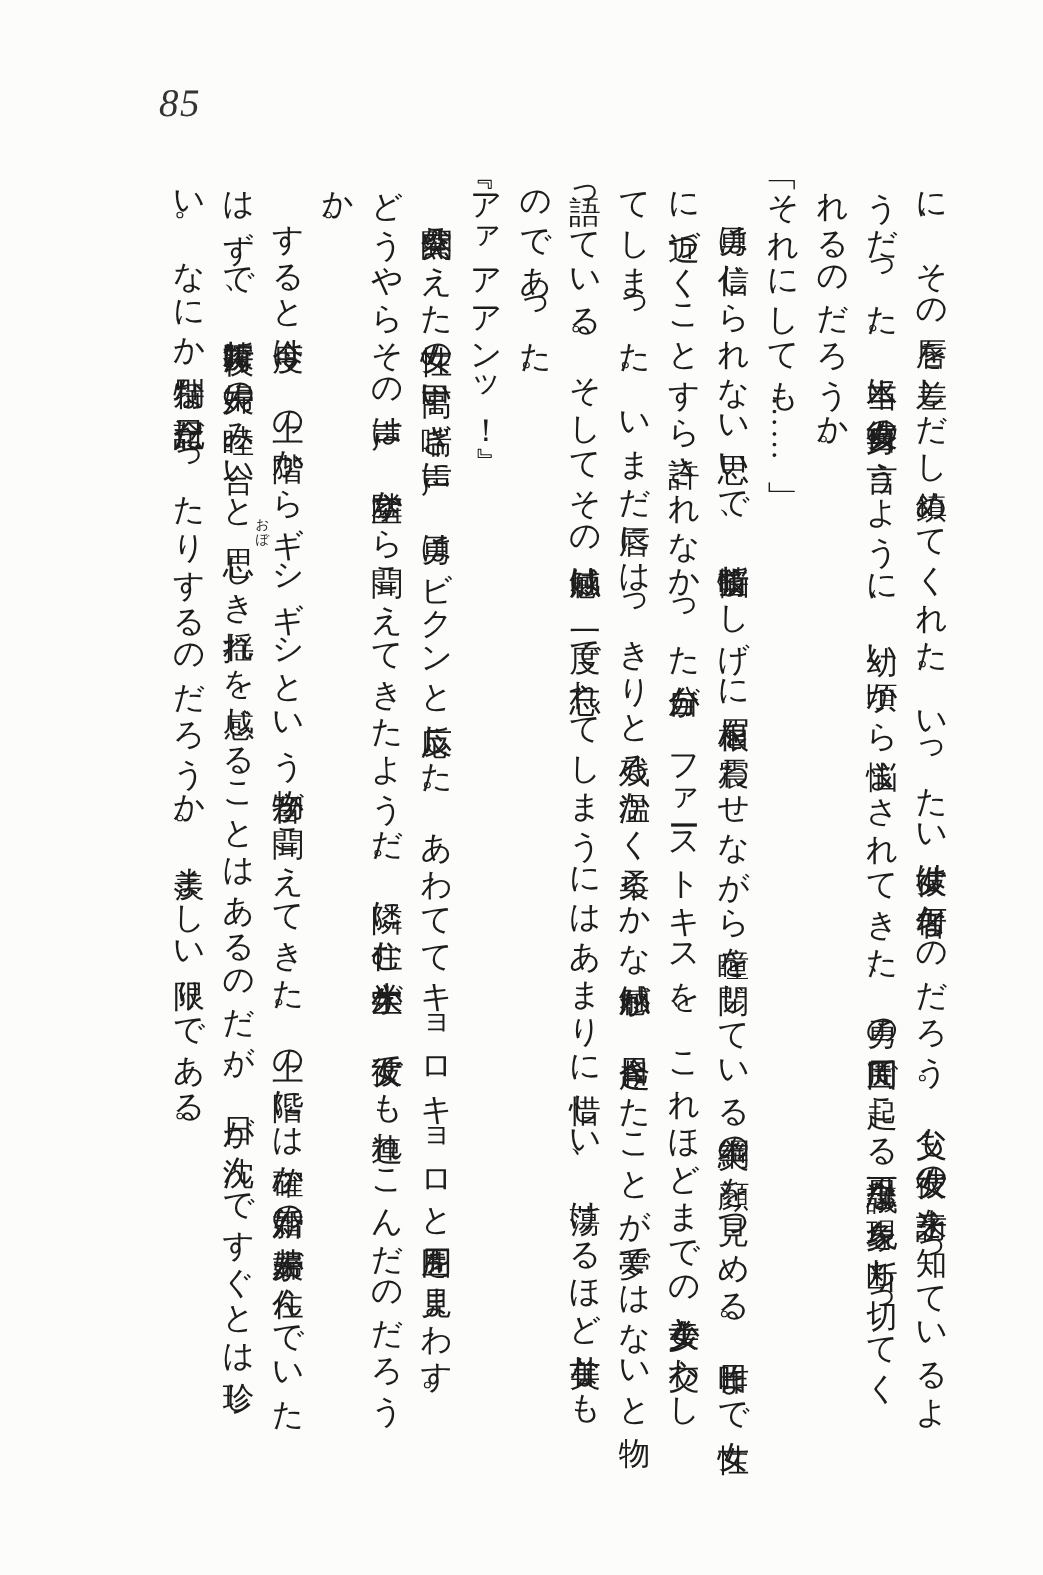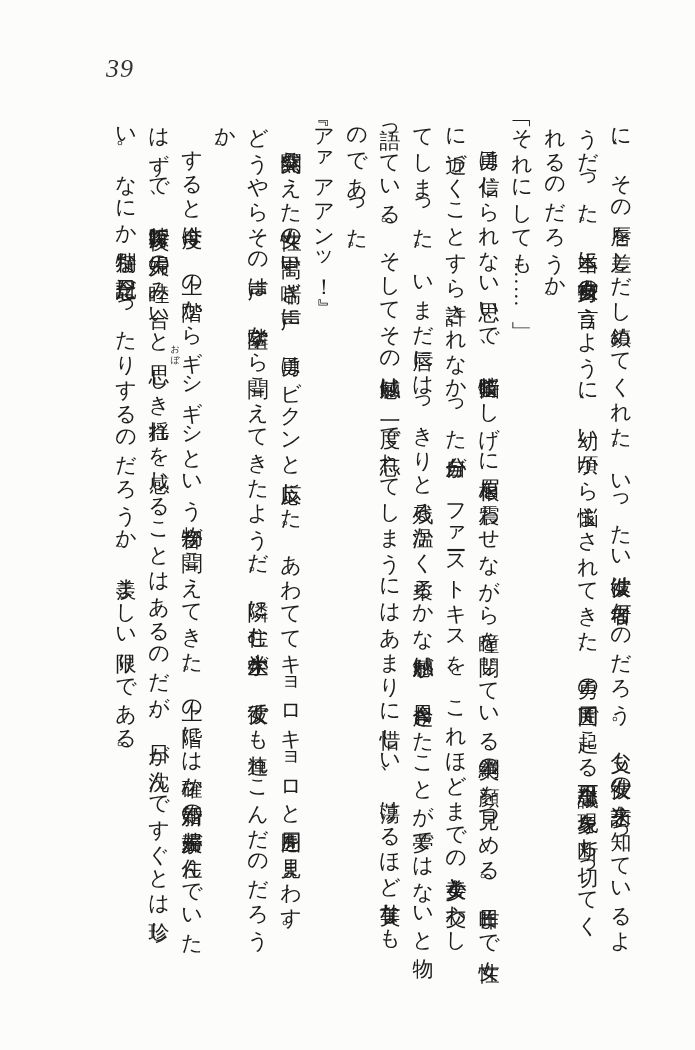--- a/index.html
+++ b/index.html
@@ -57,21 +57,21 @@
   rt {
     font-size: 9px;
     letter-spacing: 0;
     color: #2a2a2a;
   }
 </style>
 </head>
 <body style="background: rgb(252, 252, 251);">
 
 <div class="page" style="background: rgb(252, 252, 251);">
-  <div class="page-number" style="color: rgb(52, 52, 52);">39</div>
+  <div class="page-number" style="color: rgb(52, 52, 52);">85</div>
   <div class="text-block" id="text-block" style="color: rgb(29, 29, 29);">
       <p class="para">に、その唇を差しだし鎮めてくれた。いったい彼女は何者なのだろう。父も彼女の来訪を知っているようだった。本当に彼女自身の言うように、幼い頃から悩まされてきた、勇の周囲で起こる不可思議な現象を断ち切ってくれるのだろうか。</p>
       <p class="para">「それにしても……」</p>
       <p class="para indent">勇は信じられない思いで、時折悩ましげに眉根を震わせながら瞳を閉じている美綱の顔を見つめる。昨日まで女性に近づくことすら許されなかった自分が、ファーストキスを、これほどまでの美少女と交わしてしまった。いまだ唇にはっきりと残る温かく柔らかな感触が、今日起きたことが夢ではないと物語っている。そしてその感触は、一度で忘れてしまうにはあまりに惜しい、蕩けるほど甘美なものであった。</p>
       <p class="para">『アァアアンッ！』</p>
       <p class="para indent">突然聞こえた女性の甲高い喘ぎ声に、勇はビクンと反応した。あわててキョロキョロと周囲を見まわす。どうやらその声は、隣室から聞こえてきたようだ。隣に住む大学生が、彼女でも連れこんだのだろうか。</p>
       <p class="para indent">すると今度は、上の階からギシギシという物音が聞こえてきた。上の階には確か新婚の若夫婦が住んでいたはずで、時折深夜に夫婦の睦み合いと<ruby>思<rt>おぼ</rt></ruby>しき揺れを感じることはあるのだが、日が沈んですぐとは珍しい。なにか特別な記念日だったりするのだろうか。羨ましい限りである。</p>
     </div>
 </div>
 

